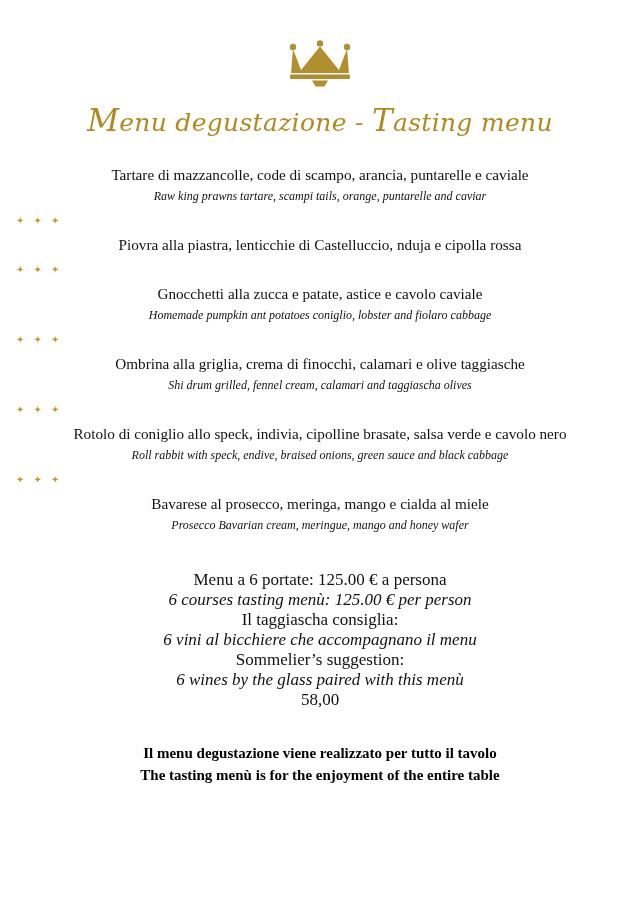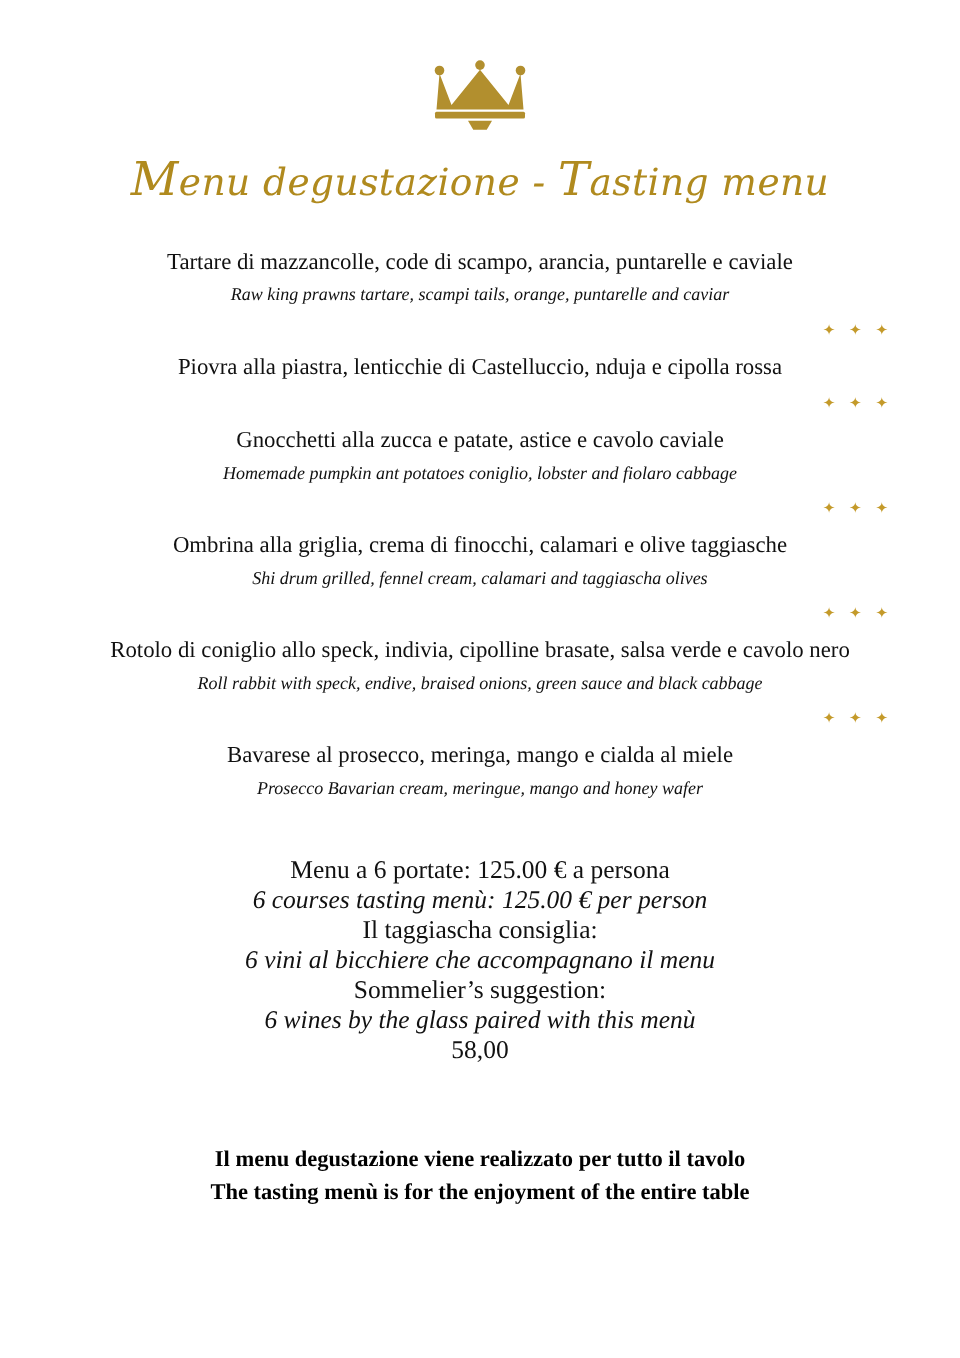--- a/index.html
+++ b/index.html
@@ -12,21 +12,21 @@
     background: #ffffff;
     font-family: "Liberation Serif", serif;
     color: #1a1a1a;
     overflow: hidden;
   }
   .page {
     width: 640px;
     height: 905px;
     position: relative;
     box-sizing: border-box;
-    padding: 0 45px;
+    padding: 0 16px;
     display: flex;
     flex-direction: column;
     align-items: center;
   }
   .crown {
     margin-top: 40px;
     width: 70px;
     height: 48px;
     display: block;
   }
@@ -41,21 +41,21 @@
     white-space: nowrap;
   }
   .title .cap {
     font-size: 31px;
   }
   .courses {
     margin-top: 26px;
     width: 100%;
     display: flex;
     flex-direction: column;
-    align-items: flex-end;
+    align-items: flex-start;
   }
   .course {
     width: 100%;
     text-align: center;
   }
   .course .it {
     font-family: "Liberation Serif", serif;
     font-size: 15.2px;
     line-height: 22px;
     color: #111111;
@@ -84,21 +84,21 @@
   .pricing .line {
     font-size: 17px;
     line-height: 20px;
     color: #111111;
   }
   .pricing .line.ital {
     font-style: italic;
     text-align: center;
   }
   .footer {
-    margin-top: 52px;
+    margin-top: 32px;
     width: 100%;
     text-align: center;
   }
   .footer .line {
     font-weight: bold;
     font-size: 15px;
     line-height: 22px;
     color: #000000;
   }
 </style>

